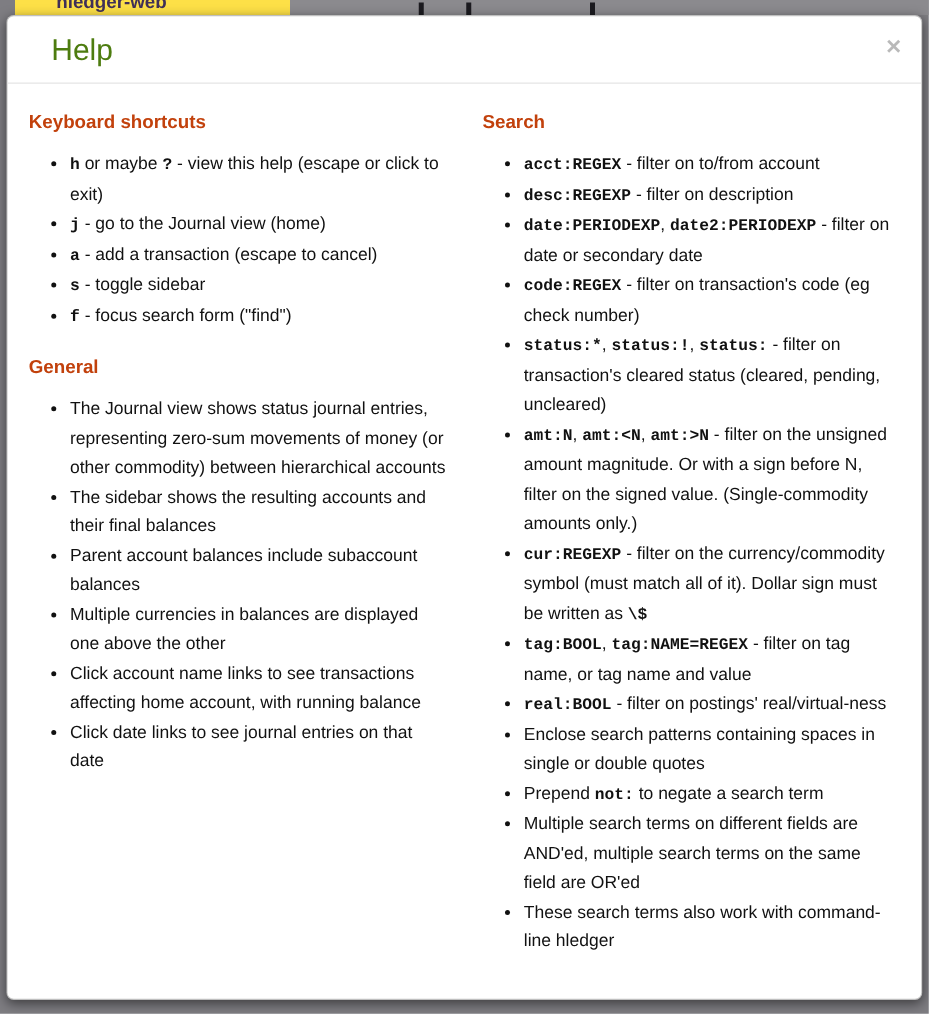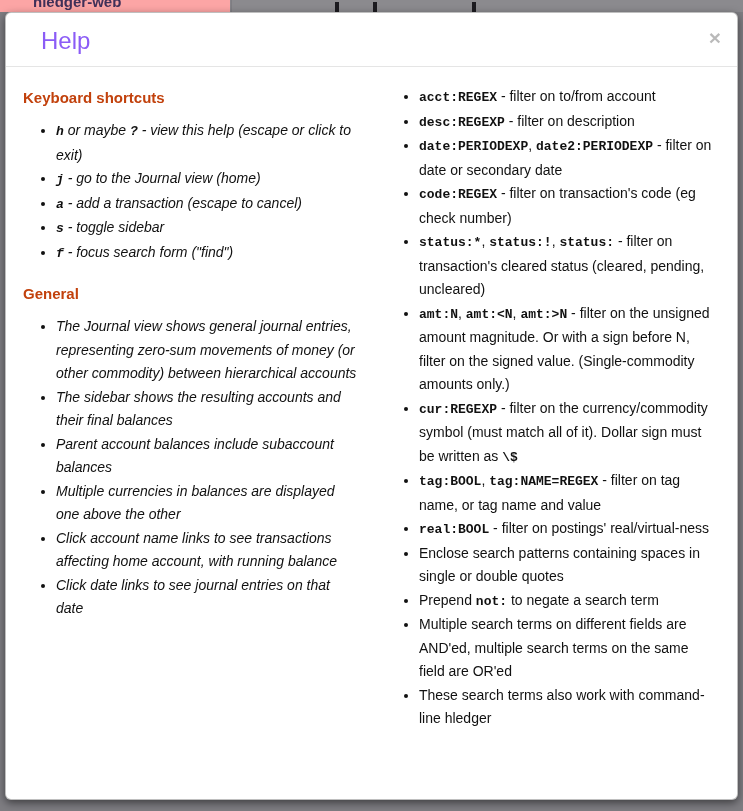--- a/index.html
+++ b/index.html
@@ -13,23 +13,23 @@
     color: #111;
   }
 
   
   .page-strip {
     position: absolute; top: 0; left: 0;
     width: 743px; height: 12px;
     overflow: hidden;
   }
   .sidebar-area {
-    position: absolute; left: 0; top: 0;
+    position: absolute; left: 12px; top: 0;
     width: 231px; height: 12px;
-    background: #fca5a5;
+    background: #fde047;
     border-right: 1px solid #858388;
   }
   .brand-link {
     position: absolute; left: 33px; top: -7px;
     font-size: 15px; font-weight: bold;
     color: #403058;
     text-decoration: none;
     white-space: nowrap;
   }
   .main-area {
@@ -62,21 +62,21 @@
   .modal-header {
     position: relative;
     padding: 13px 16px 10px 35px;
     border-bottom: 1px solid #e5e5e5;
   }
   .modal-title {
     margin: 0;
     font-size: 24px;
     font-weight: normal;
     line-height: 30px;
-    color: #8b5cf6;
+    color: #4d7c0f;
   }
   .close-btn {
     position: absolute;
     right: 16px; top: 14px;
     border: 0; padding: 0;
     background: transparent;
     font-family: "Liberation Sans", sans-serif;
     font-size: 21px;
     font-weight: bold;
     line-height: 1;
@@ -101,21 +101,21 @@
     line-height: 18px;
   }
   .help-column > .section-heading:first-child { margin-top: 16px; }
 
   ul.help-list {
     margin: 12px 0;
     padding-left: 33px;
     list-style: disc outside;
   }
   ul.help-list li { padding-right: 4px; }
-  .col-left ul.help-list li { padding-right: 25px; font-style: italic; }
+  .col-left ul.help-list li { padding-right: 25px; }
 
   code {
     font-family: "Liberation Mono", monospace;
     font-weight: bold;
     font-size: 13px;
     color: #111;
     white-space: nowrap;
   }
 </style>
 </head>
@@ -143,29 +143,30 @@
         <div class="section-heading">Keyboard shortcuts</div>
         <ul class="help-list">
           <li><code>h</code> or maybe <code>?</code> - view this help (escape or click to exit)</li>
           <li><code>j</code> - go to the Journal view (home)</li>
           <li><code>a</code> - add a transaction (escape to cancel)</li>
           <li><code>s</code> - toggle sidebar</li>
           <li><code>f</code> - focus search form ("find")</li>
         </ul>
         <div class="section-heading">General</div>
         <ul class="help-list">
-          <li>The Journal view shows general journal entries, representing zero-sum movements of money (or other commodity) between hierarchical accounts</li>
+          <li>The Journal view shows status journal entries, representing zero-sum movements of money (or other commodity) between hierarchical accounts</li>
           <li>The sidebar shows the resulting accounts and their final balances</li>
           <li>Parent account balances include subaccount balances</li>
           <li>Multiple currencies in balances are displayed one above the other</li>
           <li>Click account name links to see transactions affecting home account, with running balance</li>
           <li>Click date links to see journal entries on that date</li>
         </ul>
       </div>
     <div class="help-column col-right">
+        <div class="section-heading">Search</div>
         <ul class="help-list">
           <li><code>acct:REGEX</code> - filter on to/from account</li>
           <li><code>desc:REGEXP</code> - filter on description</li>
           <li><code>date:PERIODEXP</code>, <code>date2:PERIODEXP</code> - filter on date or secondary date</li>
           <li><code>code:REGEX</code> - filter on transaction's code (eg check number)</li>
           <li><code>status:*</code>, <code>status:!</code>, <code>status:</code> - filter on transaction's cleared status (cleared, pending, uncleared)</li>
           <li><code>amt:N</code>, <code>amt:&lt;N</code>, <code>amt:&gt;N</code> - filter on the unsigned amount magnitude. Or with a sign before N, filter on the signed value. (Single-commodity amounts only.)</li>
           <li><code>cur:REGEXP</code> - filter on the currency/commodity symbol (must match all of it). Dollar sign must be written as <code>\$</code></li>
           <li><code>tag:BOOL</code>, <code>tag:NAME=REGEX</code> - filter on tag name, or tag name and value</li>
           <li><code>real:BOOL</code> - filter on postings' real/virtual-ness</li>

